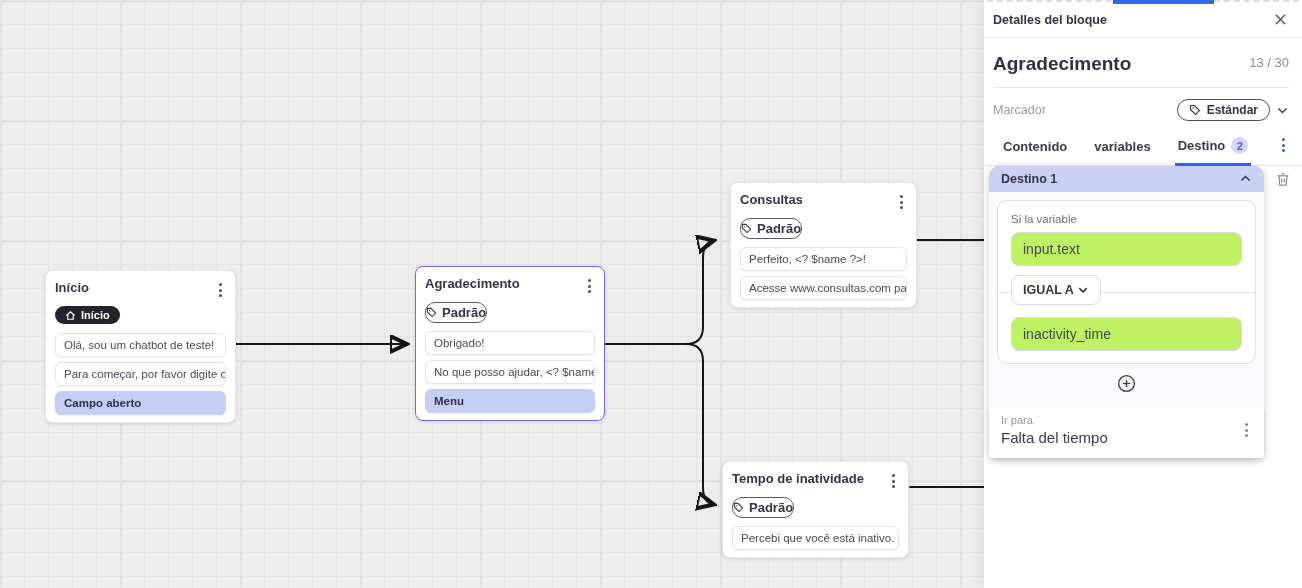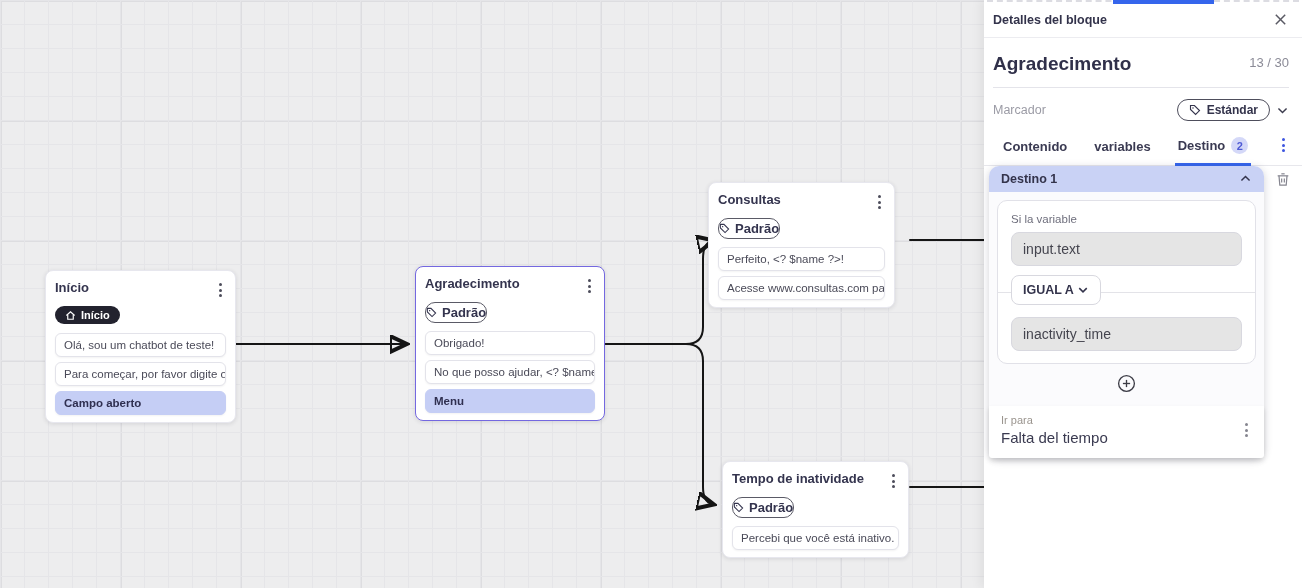--- a/index.html
+++ b/index.html
@@ -22,21 +22,21 @@
   
   svg.edges { position:absolute; left:0; top:0; z-index:1; }
   svg.edges path { stroke:#151515; stroke-width:2; fill:none; stroke-linecap:round; }
 
   
   .node { position:absolute; z-index:2; background:#fff; border:1px solid #e7e7ee; border-radius:8px;
           box-shadow:0 1px 4px rgba(30,30,50,.12); padding:9px 9px 7px; color:#3b3b54; }
   .node.selected { border:1.5px solid #7468e0; }
   #node-inicio       { left:45px;  top:270px; width:191px; min-height:148px; }
   #node-agradecimento{ left:415px; top:266px; width:190px; min-height:154px; }
-  #node-consultas    { left:708px; top:182px; width:187px; min-height:114px; }
+  #node-consultas    { left:730px; top:182px; width:187px; min-height:114px; }
   #node-tempo        { left:722px; top:461px; width:187px; min-height:86px; }
 
   .node-head { display:flex; justify-content:space-between; align-items:flex-start; }
   .node-title { font-weight:bold; font-size:13px; color:#34344e; }
   .kebab { display:flex; flex-direction:column; gap:2.5px; padding:3px 4px; cursor:pointer; }
   .kebab i { width:3px; height:3px; border-radius:50%; background:#4c4c5a; }
   .kebab.blue i { background:#3d55e0; }
   .kebab.gray i { background:#85858f; }
 
   .badge-dark { display:inline-flex; align-items:center; gap:5px; margin-top:6px; font-size:11px; font-weight:bold;
@@ -84,21 +84,21 @@
   .desc { margin:13px 0 13px; font-size:13px; line-height:1.5; color:#56565f; }
 
   .dest-area { position:relative; margin-left:-4px; }
   .dest-card { width:275px; border-radius:10px; background:#fbfbfd; box-shadow:0 2px 8px rgba(40,40,70,.22); }
   .dest-head { background:#c9d2f5; border-radius:10px 10px 0 0; padding:6px 12px; display:flex;
                justify-content:space-between; align-items:flex-start; font-size:12.5px; font-weight:bold;
                color:#33334b; cursor:pointer; }
   .dest-body { padding:8px 8px 0; }
   .cond-card { border:1px solid #e1e1e8; border-radius:10px; padding:12px 13px; background:#fff; }
   .cond-label { font-size:11.5px; color:#6e6e7c; margin-bottom:7px; }
-  .tinput { border:1px solid #d8d8df; border-radius:8px; padding:8px 11px; font-size:14px; color:#45454f; background:#e5e5e5; }
+  .tinput { border:1px solid #d8d8df; border-radius:8px; padding:8px 11px; font-size:14px; color:#45454f; background:#bef264; }
   .op-row { position:relative; height:33px; margin:9px -13px; }
   .op-row::before { content:''; position:absolute; top:50%; left:0; right:0; border-top:1px solid #e3e3e8; }
   .op-select { position:absolute; left:13px; top:0; background:#fff; border:1px solid #d8d8df; border-radius:8px;
                padding:7px 11px; font-size:12.5px; font-weight:bold; color:#33334b; display:flex;
                align-items:center; gap:3px; cursor:pointer; }
   .plus-row { text-align:center; padding:8px 0 9px; }
   .goto-row { background:#fff; border-radius:0 0 3px 3px; box-shadow:0 3px 5px rgba(0,0,0,.13);
               padding:8px 12px 12px; display:flex; align-items:center; justify-content:space-between; }
   .goto-label { font-size:11px; color:#9a948e; }
   .goto-value { font-size:15px; color:#3a3a50; margin-top:3px; }

